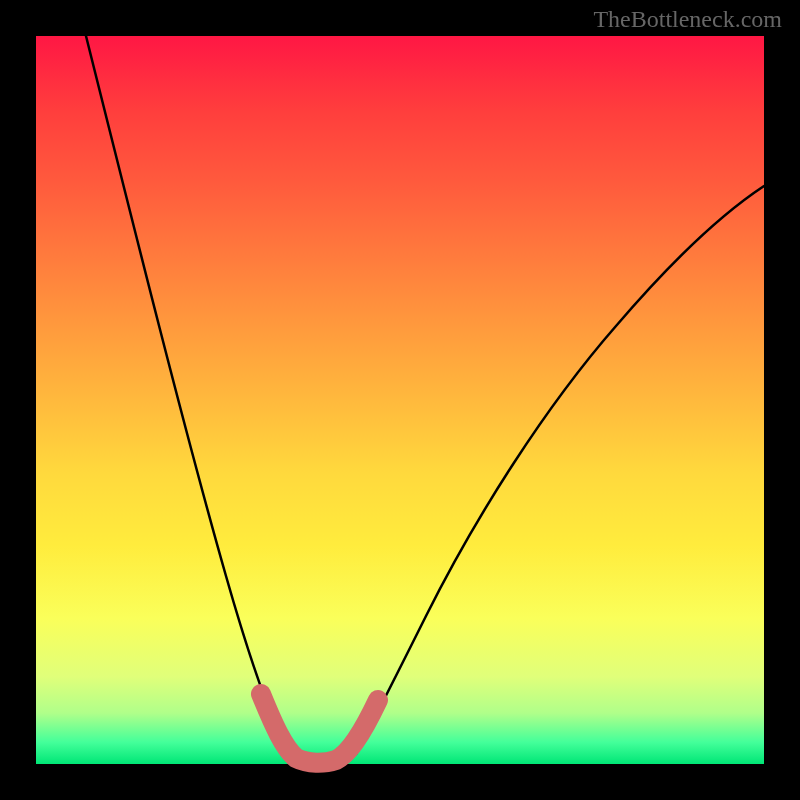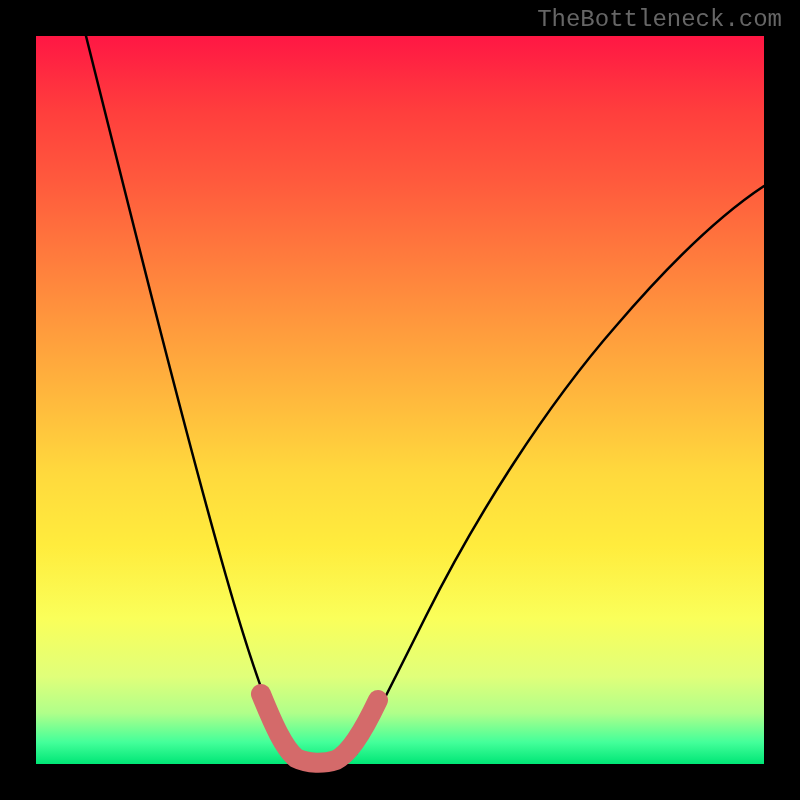--- a/index.html
+++ b/index.html
@@ -8,21 +8,21 @@
     width: 800px;
     height: 800px;
     position: relative;
     background: #000;
   }
   .watermark {
     position: absolute;
     top: 6px;
     right: 18px;
     color: #666;
-    font-family: Liberation Mono, monospace;
+    font-family: Liberation Serif, serif;
     font-size: 24px;
     font-weight: 500;
     z-index: 10;
   }
   .plot-area {
     position: absolute;
     left: 36px;
     top: 36px;
     width: 728px;
     height: 728px;

